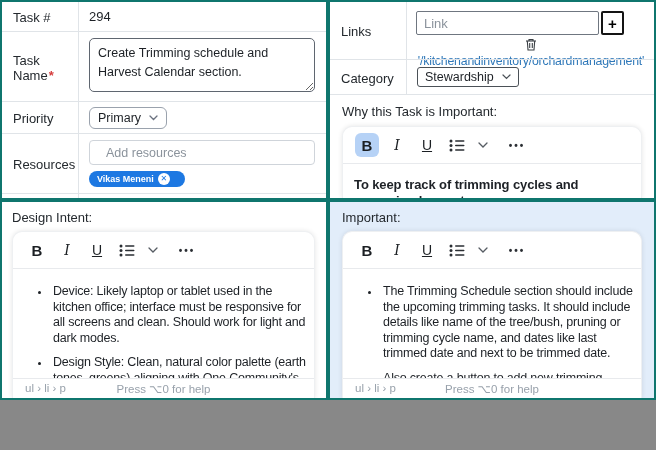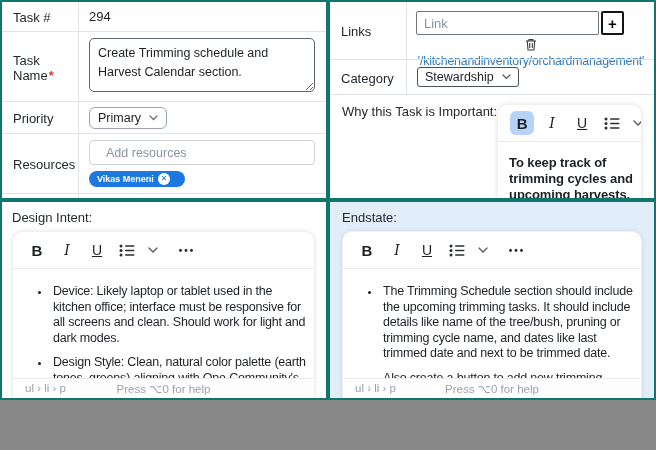--- a/index.html
+++ b/index.html
@@ -77,21 +77,21 @@
   .link-line { display:flex; align-items:stretch; gap:2px; }
   input.link-input { width:183px; height:24px; border:1.5px solid #6f7680; border-radius:2px;
                      padding:0 7px; font-family:inherit; font-size:13px; }
   .plus-btn { width:23px; height:24px; border:2px solid #141414; border-radius:2px; background:#fff;
               display:flex; align-items:center; justify-content:center;
               font-weight:700; font-size:15px; line-height:1; cursor:pointer; }
   .link-row2 { margin-top:3px; display:flex; align-items:center; gap:3px;flex-direction:column; }
   .link-text { color:#2f78b9; font-size:12.3px; letter-spacing:-0.2px; white-space:nowrap; }
   .cat-row { height:36px; display:flex; border-top:1px solid #e0e4e8; border-bottom:1px solid #e0e4e8; }
   .cat-row .fvalue { padding:5px 10px; display:flex; align-items:center; }
-  .why-wrap { flex:1; display:flex; flex-direction:row; padding:9px 12px 0 12px; min-height:0; }
+  .why-wrap { flex:1; display:flex; flex-direction:column; padding:9px 12px 0 12px; min-height:0; }
   .section-heading { font-size:13px; color:#24292e; margin-bottom:7px; }
 
   
   .editor {
     background:#fff; border:1px solid #eef0f2; border-bottom:none;
     border-radius:10px 10px 0 0;
     box-shadow:0 0 5px rgba(0,0,0,0.10);
     display:flex; flex-direction:column; flex:1; min-height:0; overflow:hidden;
   }
   .toolbar { display:flex; align-items:center; padding:6px 10px 6px 12px;
@@ -294,21 +294,21 @@
         </ul>
       </div>
       <div class="statusbar">
         <span>ul › li › p</span>
         <span class="help">Press ⌥0 for help</span>
       </div>
     </div>
   </section>
 
   <section class="quad q-br">
-    <div class="section-heading">Endstate:</div>
+    <div class="section-heading">Important:</div>
     <div class="editor">
       <div class="toolbar">
         <span class="tbtn tb-b">B</span>
         <span class="tbtn tb-i">I</span>
         <span class="tbtn tb-u">U</span>
         <span class="tbtn tb-list">
           <svg class="icon-svg" width="16" height="13" viewBox="0 0 16 13">
               <g fill="#2a2e33">
                 <circle cx="2" cy="2" r="1.5"></circle>
                 <rect x="6" y="1.2" width="9.5" height="1.6" rx="0.8"></rect>

